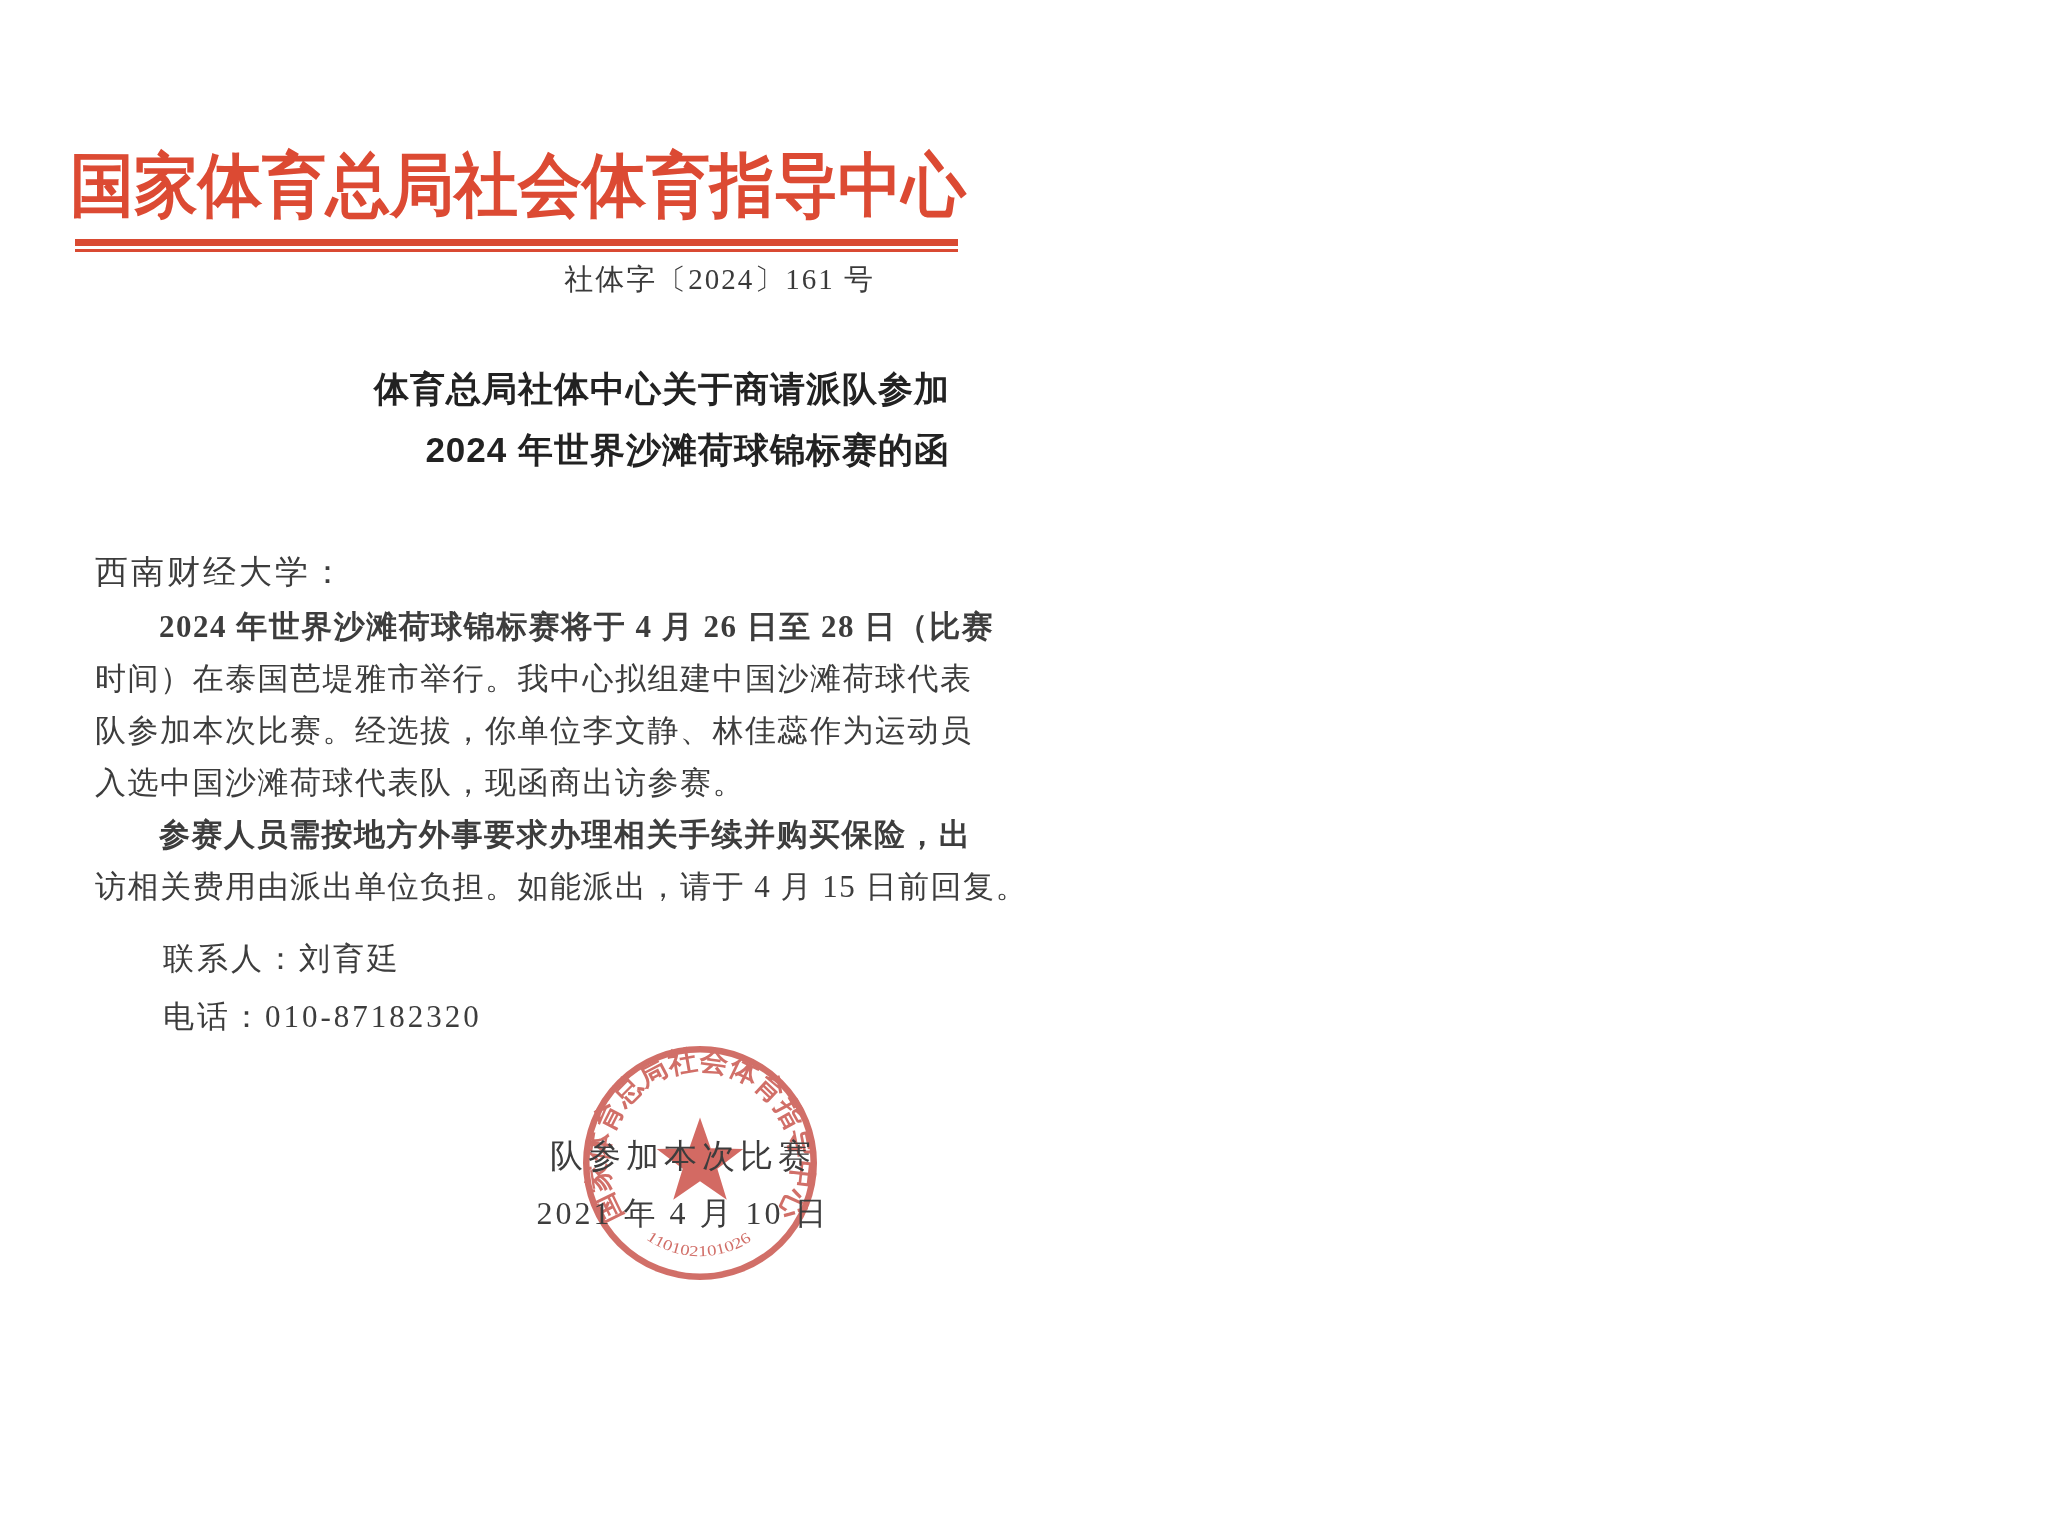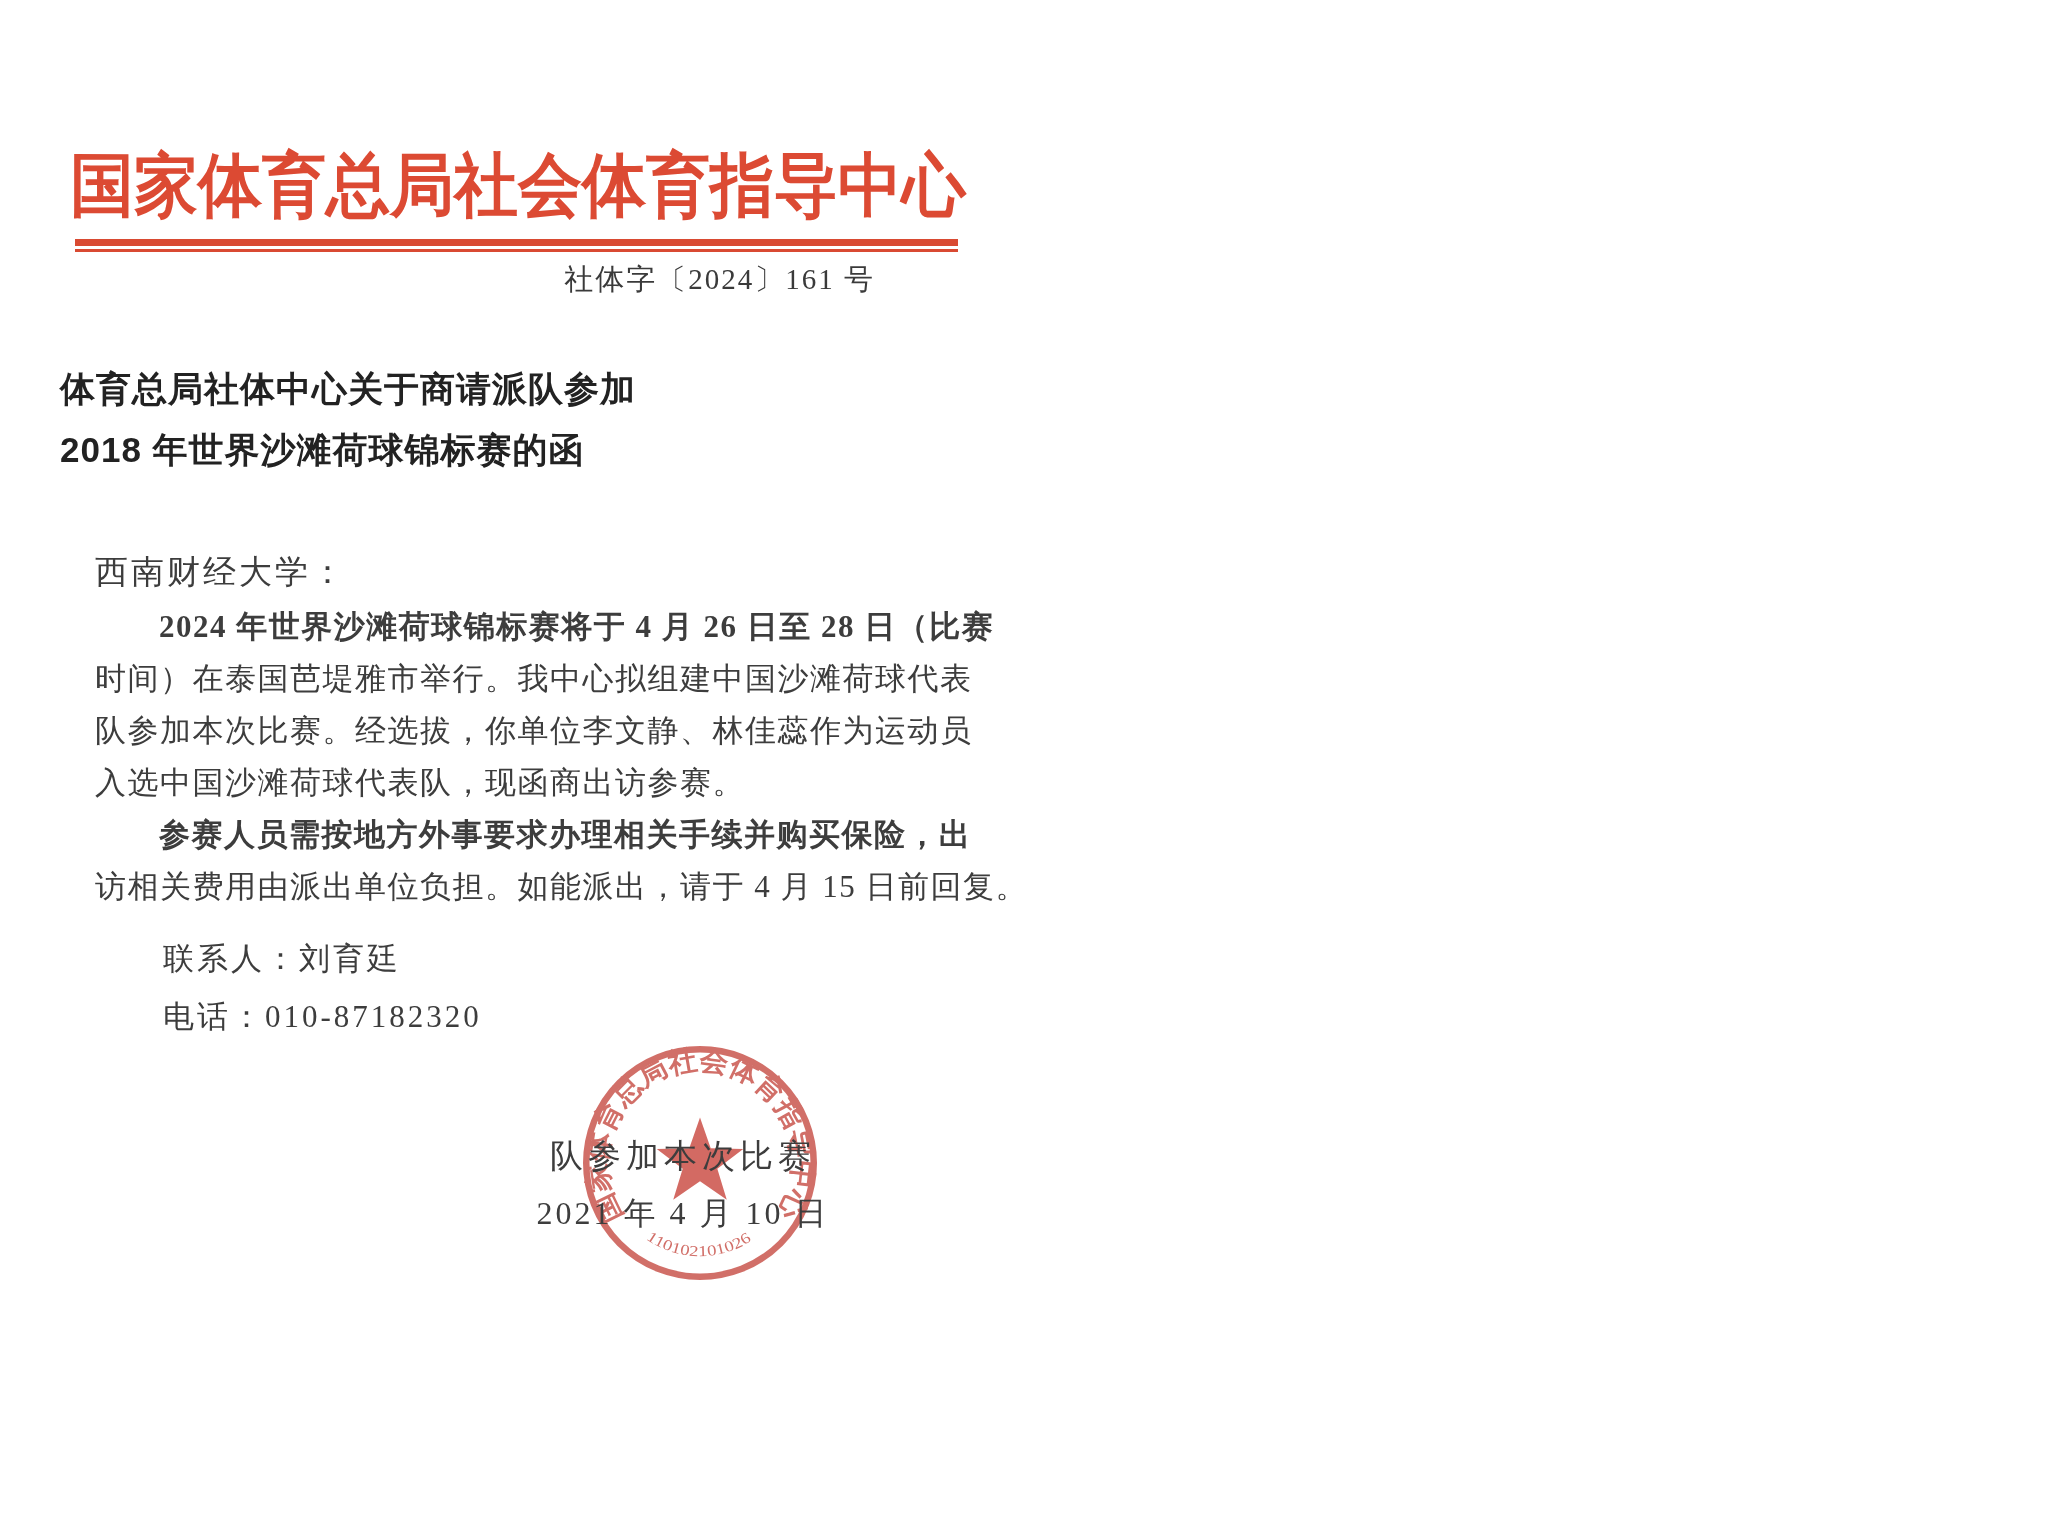--- a/index.html
+++ b/index.html
@@ -14,21 +14,21 @@
   .lh-l{left:70px;top:142px;width:890px;font-size:64px;letter-spacing:0px;transform:scaleY(1.08);}
 
   .dbl-rule{position:absolute;}
   .dbl-rule .thick{height:7px;background:#d94a32;}
   .dbl-rule .thin{height:3px;background:#d94a32;margin-top:3px;}
   .rule-l{left:75px;top:239px;width:883px;}
 
   .doc-no{position:absolute;left:75px;top:260px;width:800px;text-align:right;
           font-size:29px;color:#3a3a3a;letter-spacing:2px;}
 
-  .doc-title{position:absolute;text-align:left;font-weight:bold;color:#222;
+  .doc-title{position:absolute;text-align:right;font-weight:bold;color:#222;
              font-family:"Liberation Sans","DejaVu Sans",sans-serif;white-space:nowrap;}
   .t-l1{left:60px;top:366px;width:890px;font-size:35px;letter-spacing:1px;}
   .t-l2{left:60px;top:427px;width:890px;font-size:35px;letter-spacing:1px;}
 
   .addressee{position:absolute;color:#3d3d3d;}
   .ad-l{left:95px;top:550px;font-size:33px;letter-spacing:3px;}
 
   .body-block{position:absolute;color:#3d3d3d;}
   .bb-l{left:95px;top:601px;width:860px;font-size:31px;line-height:52px;letter-spacing:1.5px;}
   .bline{white-space:nowrap;}
@@ -51,21 +51,21 @@
 <div id="canvas">
 
   <div class="page" id="page-l">
     <div class="letterhead lh-l">国家体育总局社会体育指导中心</div>
     <div class="dbl-rule rule-l">
       <div class="thick"></div>
       <div class="thin"></div>
     </div>
     <div class="doc-no">社体字〔2024〕161 号</div>
     <div class="doc-title t-l1">体育总局社体中心关于商请派队参加</div>
-    <div class="doc-title t-l2">2018 年世界沙滩荷球锦标赛的函</div>
+    <div class="doc-title t-l2">2024 年世界沙滩荷球锦标赛的函</div>
     <div class="addressee ad-l">西南财经大学：</div>
 
     <div class="body-block bb-l">
       <div class="bline indent">2024 年世界沙滩荷球锦标赛将于 4 月 26 日至 28 日（比赛</div>
       <div class="bline">时间）在泰国芭堤雅市举行。我中心拟组建中国沙滩荷球代表</div>
       <div class="bline">队参加本次比赛。经选拔，你单位李文静、林佳蕊作为运动员</div>
       <div class="bline">入选中国沙滩荷球代表队，现函商出访参赛。</div>
       <div class="bline indent">参赛人员需按地方外事要求办理相关手续并购买保险，出</div>
       <div class="bline">访相关费用由派出单位负担。如能派出，请于 4 月 15 日前回复。</div>
     </div>

